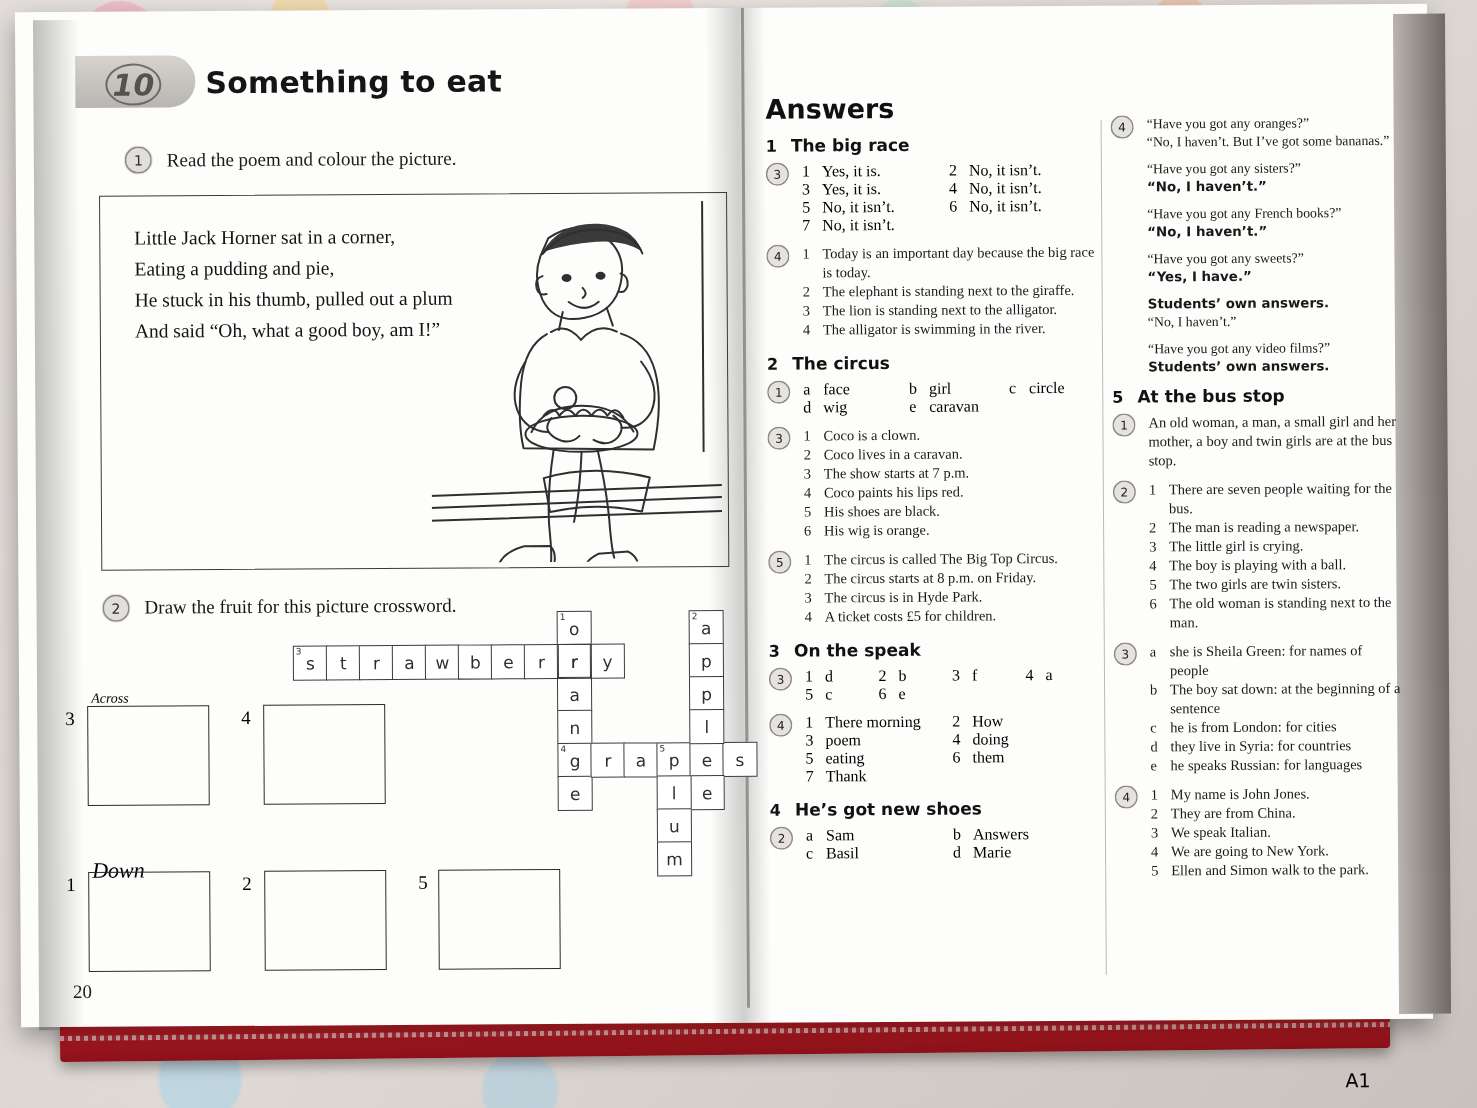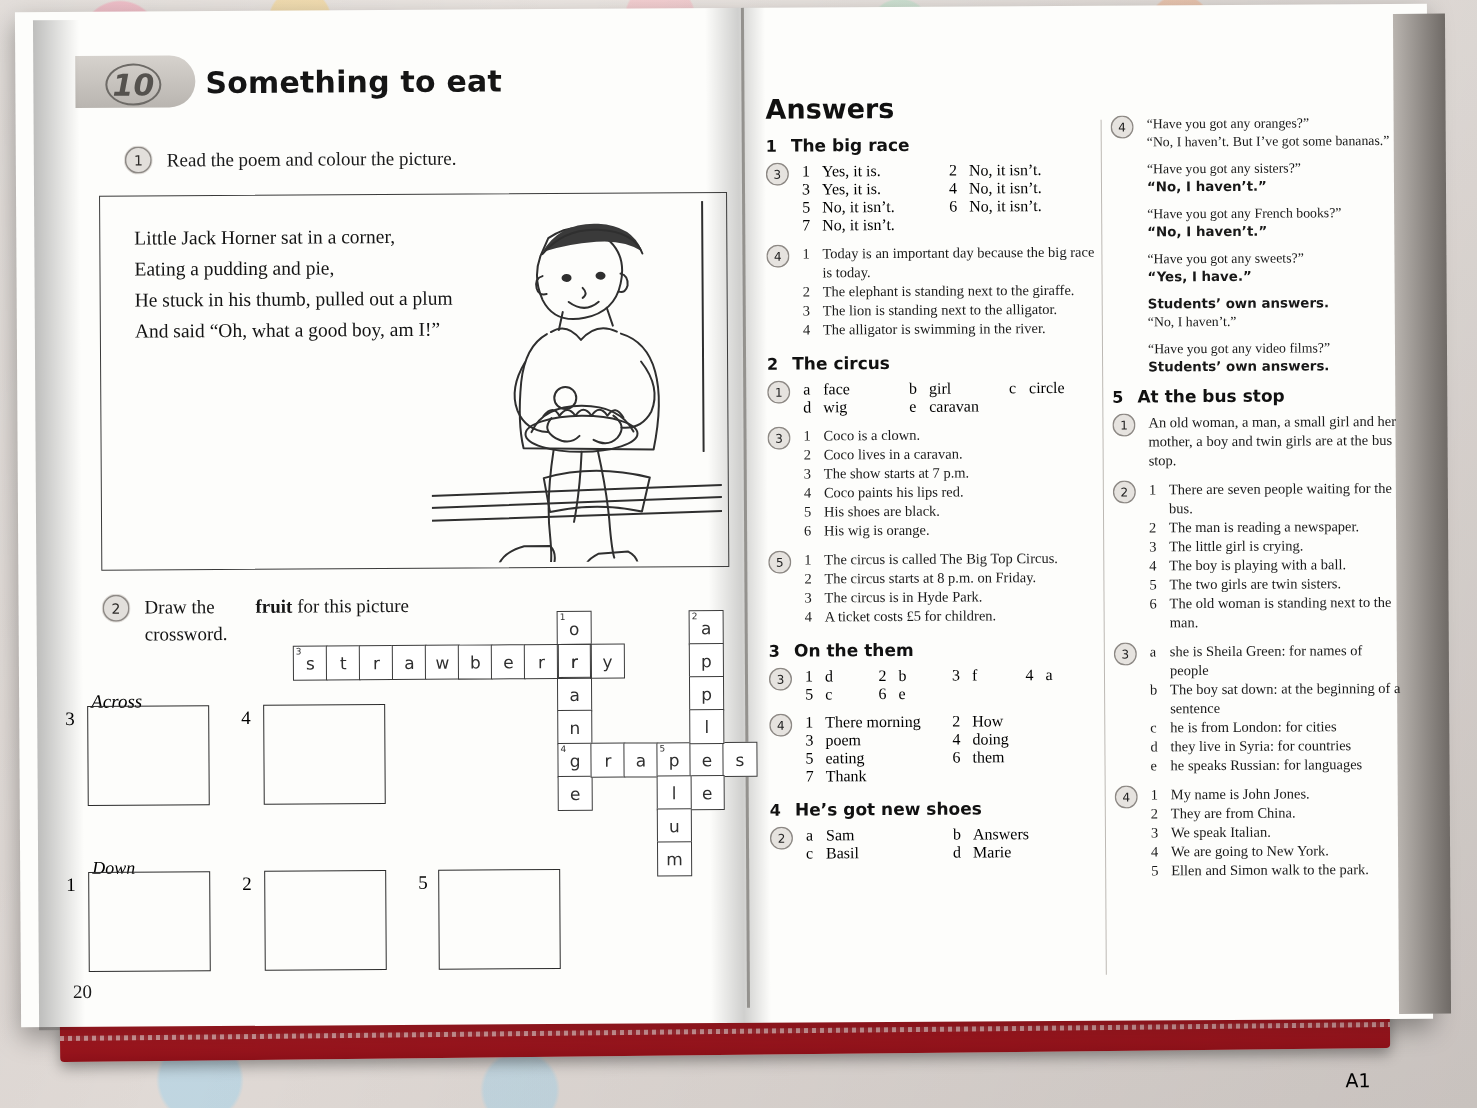--- a/index.html
+++ b/index.html
@@ -97,24 +97,24 @@
     position:absolute;left:63px;top:170px;width:626px;height:373px;border:1.5px solid #3a3a3a;
   }
   .poem{position:absolute;left:34px;top:26px;font-size:19.5px;line-height:31px;color:#141414;}
   .poem div{white-space:nowrap;}
 
   
   .art{position:absolute;left:330px;top:8px;width:290px;height:360px;}
 
   .ex2{position:absolute;left:63px;top:568px;display:flex;gap:14px;align-items:flex-start;}
   .ex2 .txt{font-size:19px;color:#161616;line-height:27px;width:330px;}
-  .ex2 .txt b{font-weight:700;margin-left:36px;}
-
-  .acrossLbl{position:absolute;left:52px;top:665px;font-size:19px;font-style:italic;}
-  .downLbl{position:absolute;left:52px;top:832px;font-size:18px;font-style:italic;}
+  .ex2 .txt b{font-weight:400;}
+
+  .acrossLbl{position:absolute;left:52px;top:665px;font-size:14px;font-style:italic;}
+  .downLbl{position:absolute;left:52px;top:832px;font-size:22px;font-style:italic;}
   .boxnum{position:absolute;font-size:19px;}
   .bigbox{position:absolute;border:1.4px solid #2b2b2b;width:120px;height:98px;}
 
   
   .cw{position:absolute;}
   .cell{
     position:absolute;width:33px;height:33px;border:1.1px solid #3b3b3b;background:#fff;
     font-family:"DejaVu Sans",sans-serif;font-size:17px;color:#2f2f2f;
     display:flex;align-items:center;justify-content:center;
   }
@@ -512,21 +512,21 @@
             <div class="line">
                 <span class="i">4</span>
                 <span class="t">A ticket costs £5 for children.</span>
               </div>
           </div>
         </div>
 
         <div class="sec">
           <div class="sec-h">
             <span class="sn">3</span>
-            <span>On the them</span>
+            <span>On the speak</span>
           </div>
           <div class="grp">
             <div class="bull">3</div>
             <div class="two">
               <div class="half" style="width:25%">
                   <span class="i">1</span>
                   <span class="t">d</span>
                 </div>
               <div class="half" style="width:25%">
                   <span class="i">2</span>

